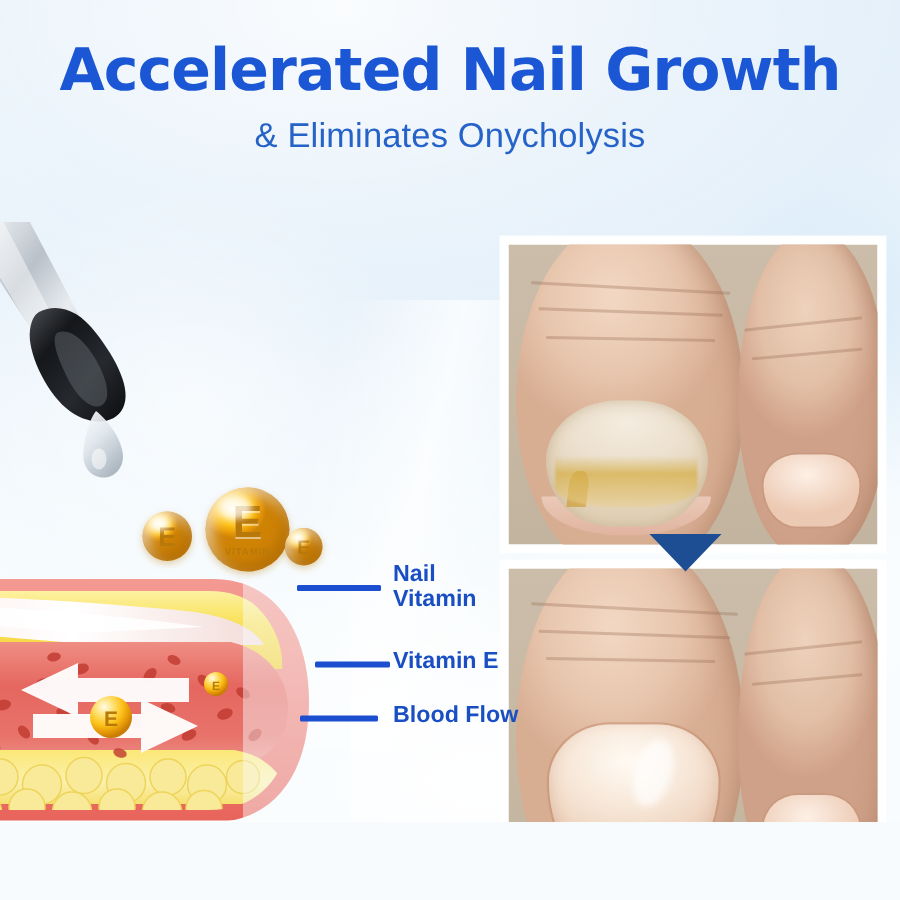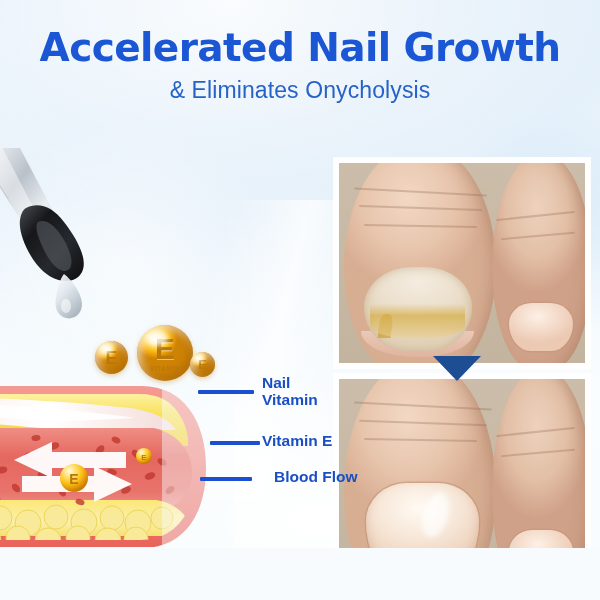--- a/index.html
+++ b/index.html
@@ -120,21 +120,21 @@
            font-family:"Liberation Sans",sans-serif;white-space:nowrap;font-weight:bold;}
   .lline{position:absolute;height:3.5px;background:#1b4fd0;border-radius:1px;z-index:21;}
   #line-nail{left:198px;top:390px;width:56px;}
   #label-nail{left:262px;top:374px;}
   #line-vit{left:210px;top:441px;width:50px;}
   #label-vit{left:232px;top:432px;text-align:right;}
   #line-blood{left:200px;top:477px;width:52px;}
   #label-blood{left:228px;top:468px;}
   
   #label-vit{left:262px;}
-  #label-blood{left:274px;}
+  #label-blood{left:262px;}
 </style>
 </head>
 <body>
 
 <div id="ad">
 
   <div class="swoosh sw1"></div>
   <div class="swoosh sw5"></div>
   <div class="swoosh sw2"></div>
   <div class="swoosh sw3"></div>

